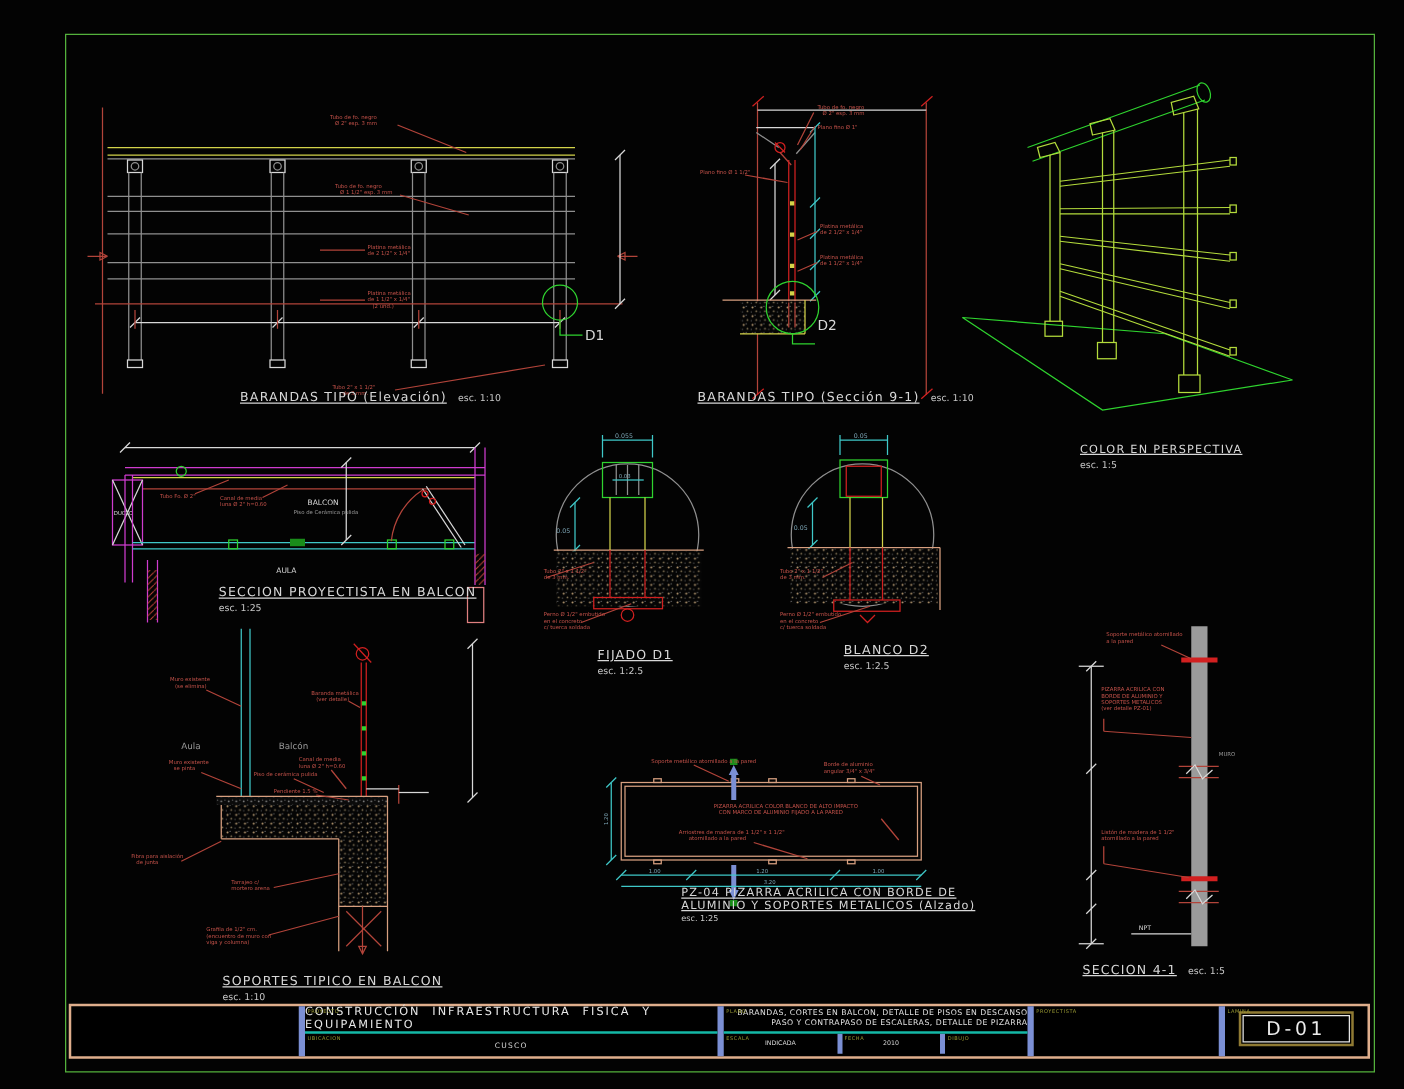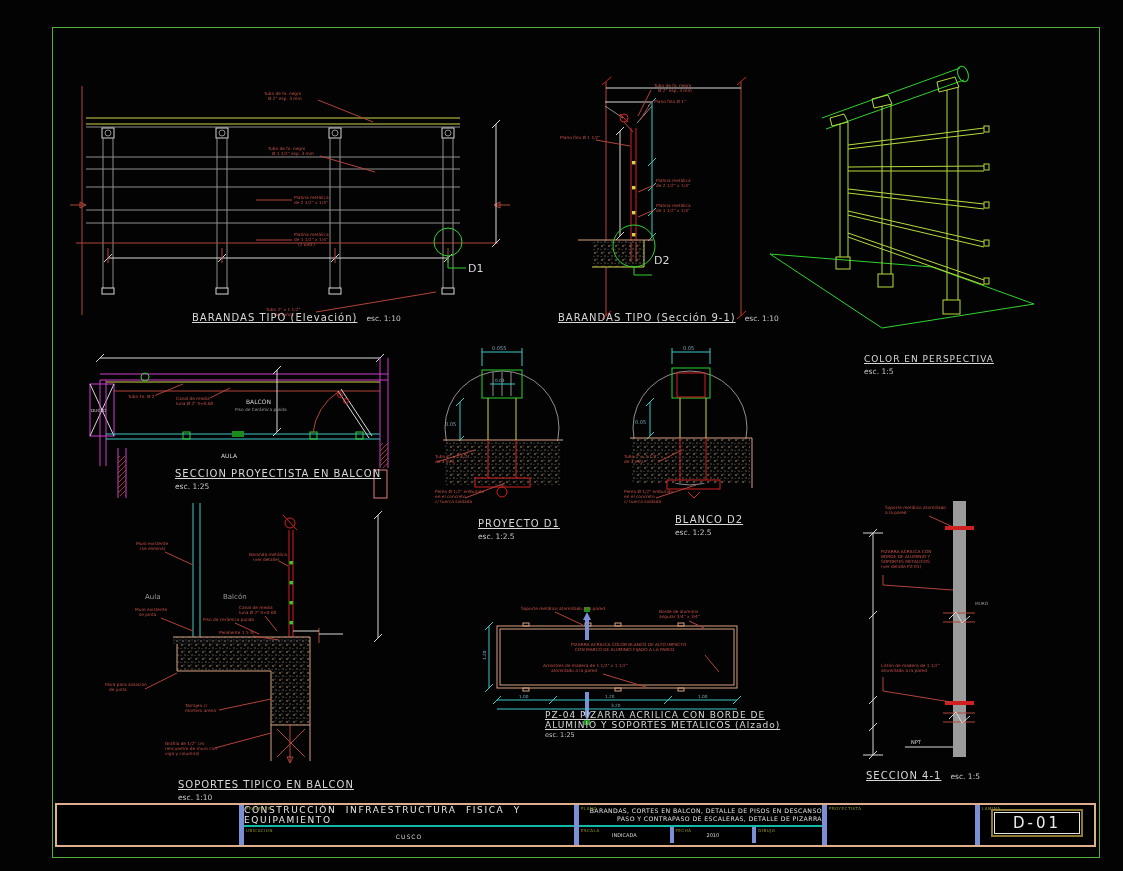--- a/index.html
+++ b/index.html
@@ -368,21 +368,21 @@
     <line class="lnred" x1="2" y1="122" x2="40" y2="110"></line>
     <text class="txr f4" x="0" y="118">Tubo 2" x 1 1/2"</text>
     <text class="txr f4" x="0" y="123">de 3 mm.</text>
     <line class="lnred" x1="30" y1="158" x2="70" y2="143"></line>
     <text class="txr f4" x="0" y="153">Perno Ø 1/2" embutido</text>
     <text class="txr f4" x="0" y="158">en el concreto</text>
     <text class="txr f4" x="0" y="163">c/ tuerca soldada</text>
   </g>
 </svg>
 <div class="dtitle" style="left:478px;top:512px">
-  <span class="t">PROYECTO D1</span>
+  <span class="t">FIJADO D1</span>
   <span class="s2">esc. 1:2.5</span>
 </div>
 
 <svg class="abs" style="left:622px;top:340px" width="175" height="170">
   <circle class="lngray" cx="68" cy="88" r="57"></circle>
   <rect class="lngrn" x="50" y="28" width="38" height="30" stroke-width="3"></rect>
   <rect class="lnred2" x="55" y="33" width="28" height="24"></rect>
   <line class="lncyn" x1="50" y1="12" x2="88" y2="12"></line>
   <line class="lncyn" x1="50" y1="8" x2="50" y2="24"></line>
   <line class="lncyn" x1="88" y1="8" x2="88" y2="24"></line>

